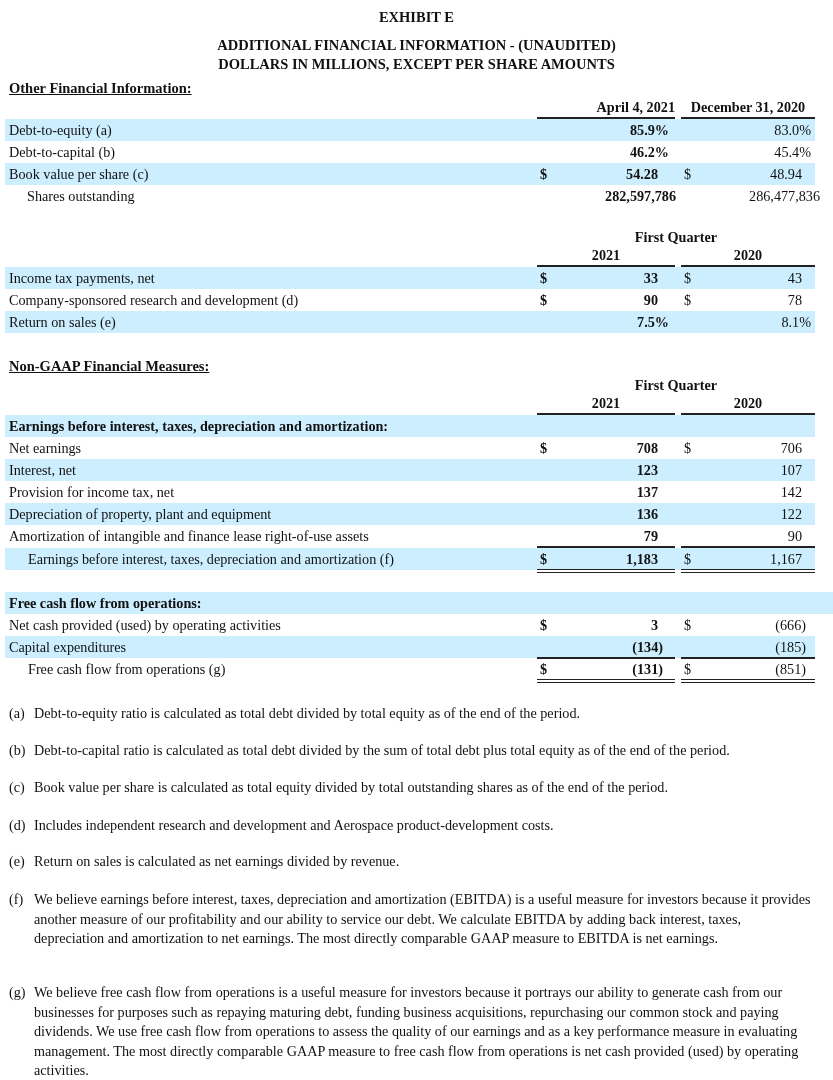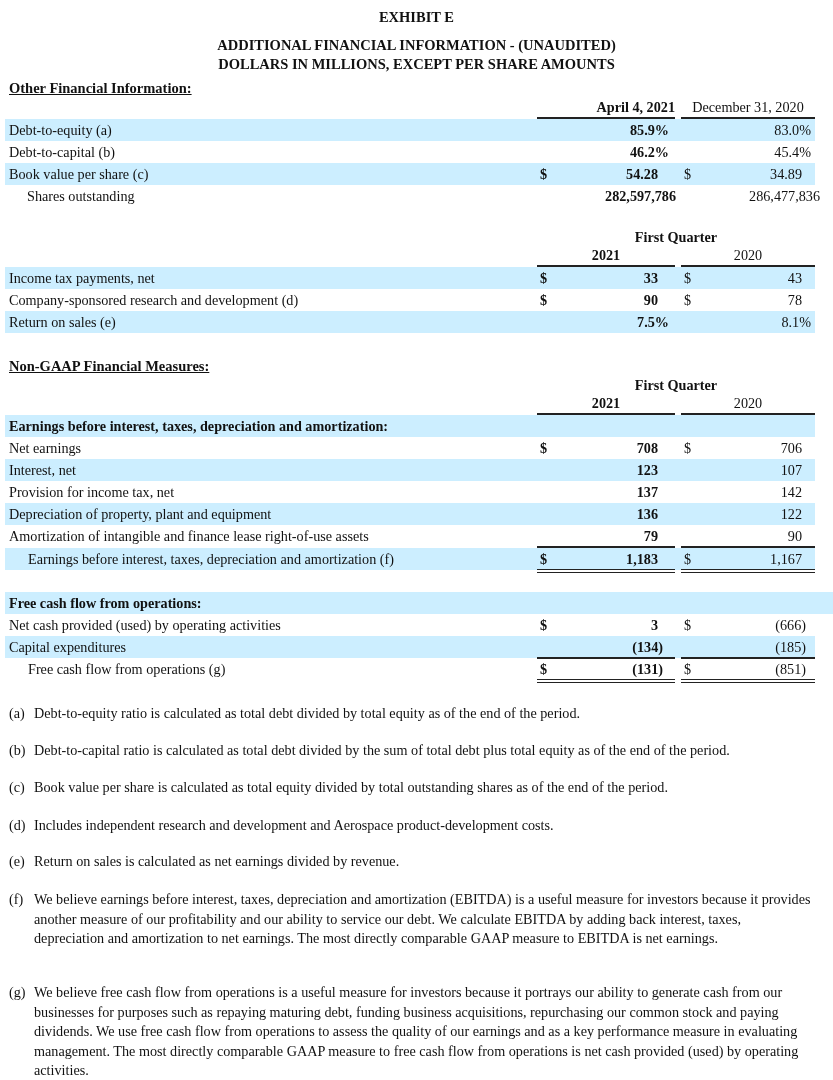--- a/index.html
+++ b/index.html
@@ -12,21 +12,21 @@
   .row { position:absolute; left:5px; width:810px; height:22px; line-height:22px; }
   .row.shade { background:#cceeff; }
   .row .lbl { position:absolute; left:4px; top:0; white-space:nowrap; }
   .row .lbl.indent { left:23px; }
   .row .lbl.bold { font-weight:bold; }
   .row .d1 { position:absolute; left:535px; top:0; font-weight:bold; }
   .row .v1 { position:absolute; right:146px; top:0; font-weight:bold; text-align:right; }
   .row .d2 { position:absolute; left:679px; top:0; }
   .row .v2 { position:absolute; right:4px; top:0; text-align:left; }
   .row .v2.inset { right:13px; }
-  .colhdr { position:absolute; text-align:center; }
+  .colhdr { position:absolute; text-align:center;font-weight:bold; }
   .uline { position:absolute; height:0; border-top:2px solid #222; }
   .dline { position:absolute; height:2px; border-top:1.5px solid #222; border-bottom:1.5px solid #222; }
   .fn { position:absolute; left:9px; width:805px; line-height:19.5px; }
   .fn .mk { position:absolute; left:0; top:0; }
   .fn .tx { margin-left:25px; display:block;font-family:Liberation Serif, serif; }
 </style>
 </head>
 <body>
 
 <div id="exhibit" class="center">EXHIBIT E</div>
@@ -51,21 +51,21 @@
   <span class="d1"></span>
   <span class="v1">46.2%</span>
   <span class="d2"></span>
   <span class="v2">45.4%</span>
 </div>
 <div class="row shade" style="top:163px;">
   <span class="lbl">Book value per share (c)</span>
   <span class="d1">$</span>
   <span class="v1" style="right:157px;">54.28</span>
   <span class="d2">$</span>
-  <span class="v2 inset">34.89</span>
+  <span class="v2 inset">48.94</span>
 </div>
 <div class="row" style="top:185px;margin-left:18px;">
   <span class="lbl">Shares outstanding</span>
   <span class="v1" style="right:157px;">282,597,786</span>
   <span class="v2 inset">286,477,836</span>
 </div>
 
 <div class="colhdr" style="left:537px;top:229px;width:278px;font-weight:bold;">First Quarter</div>
 <div class="colhdr" style="left:537px;top:247px;width:138px;font-weight:bold;">2021</div>
 <div class="colhdr" style="left:681px;top:247px;width:134px;">2020</div>

